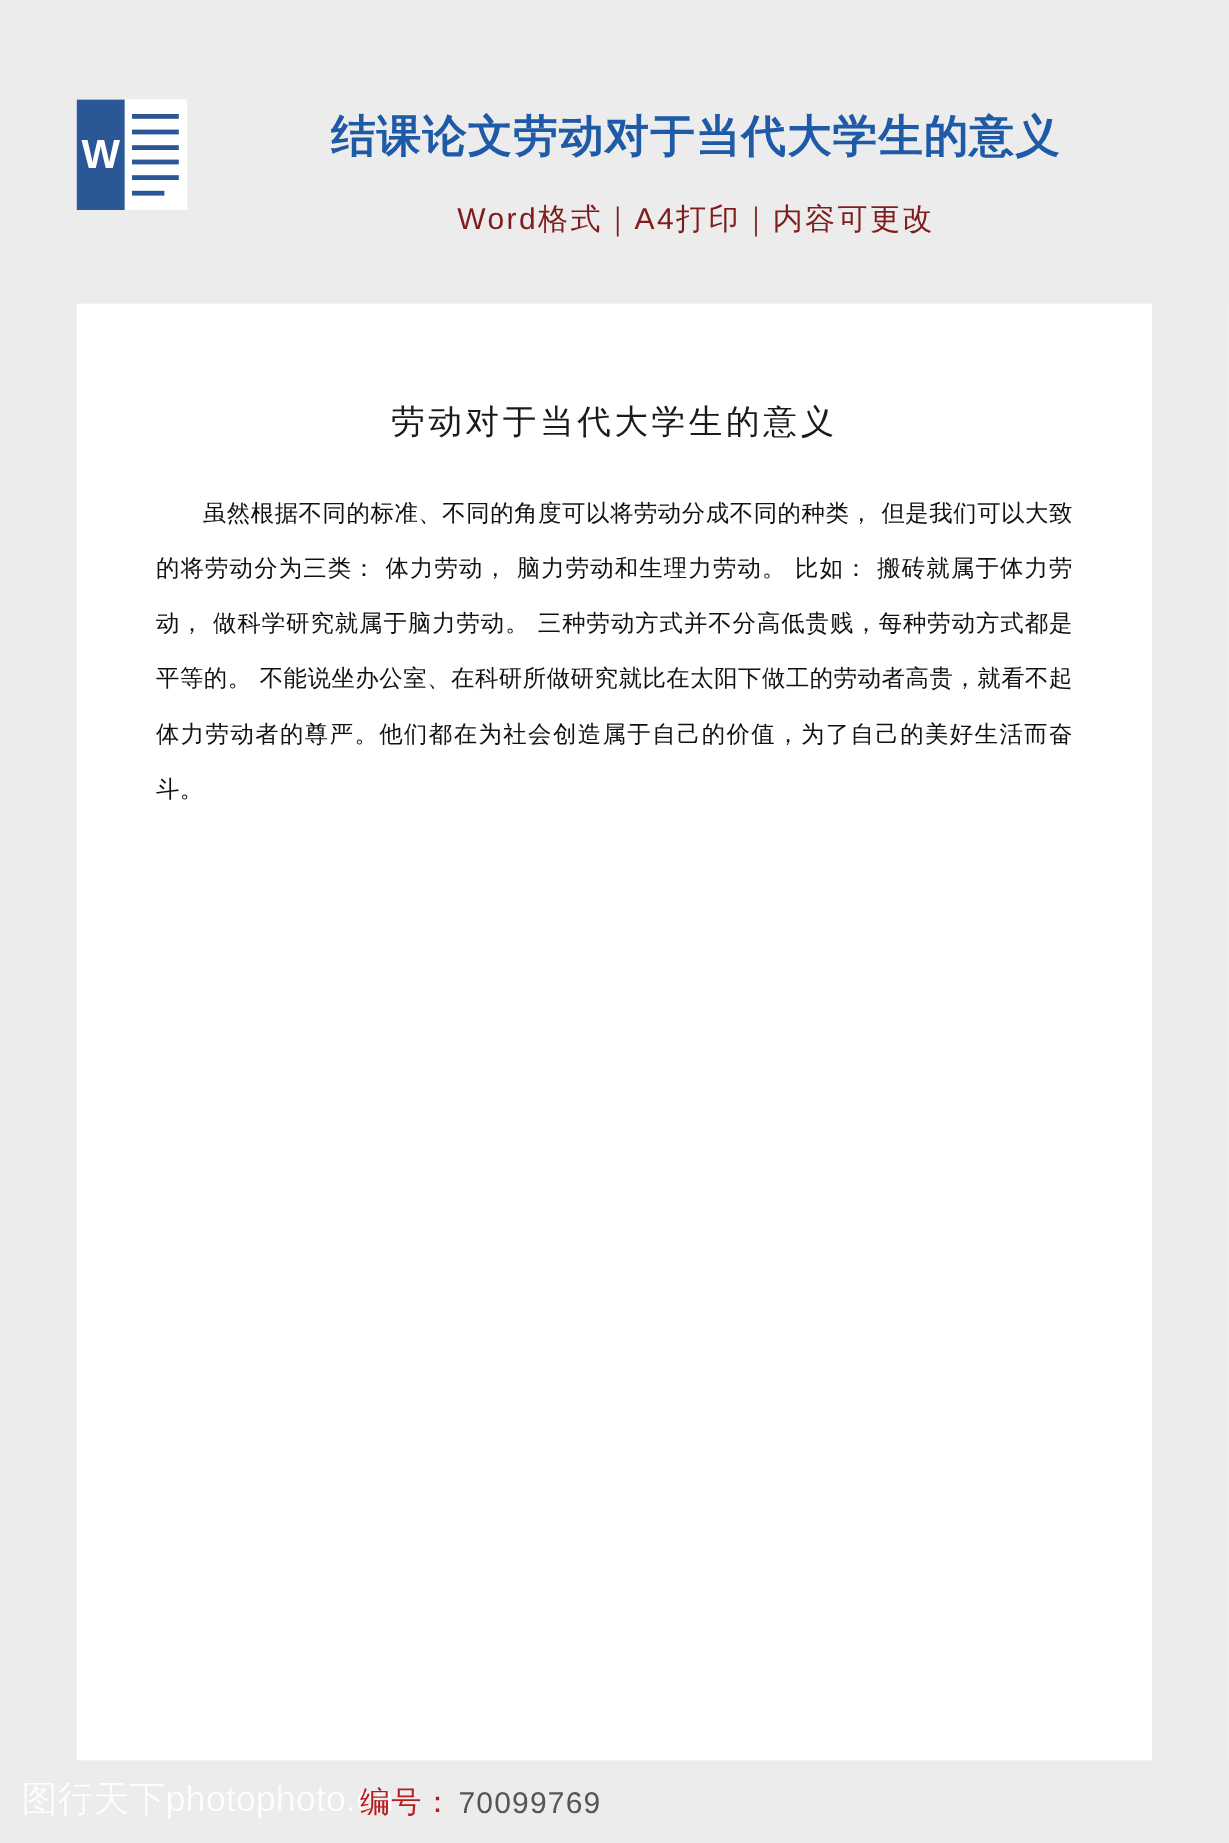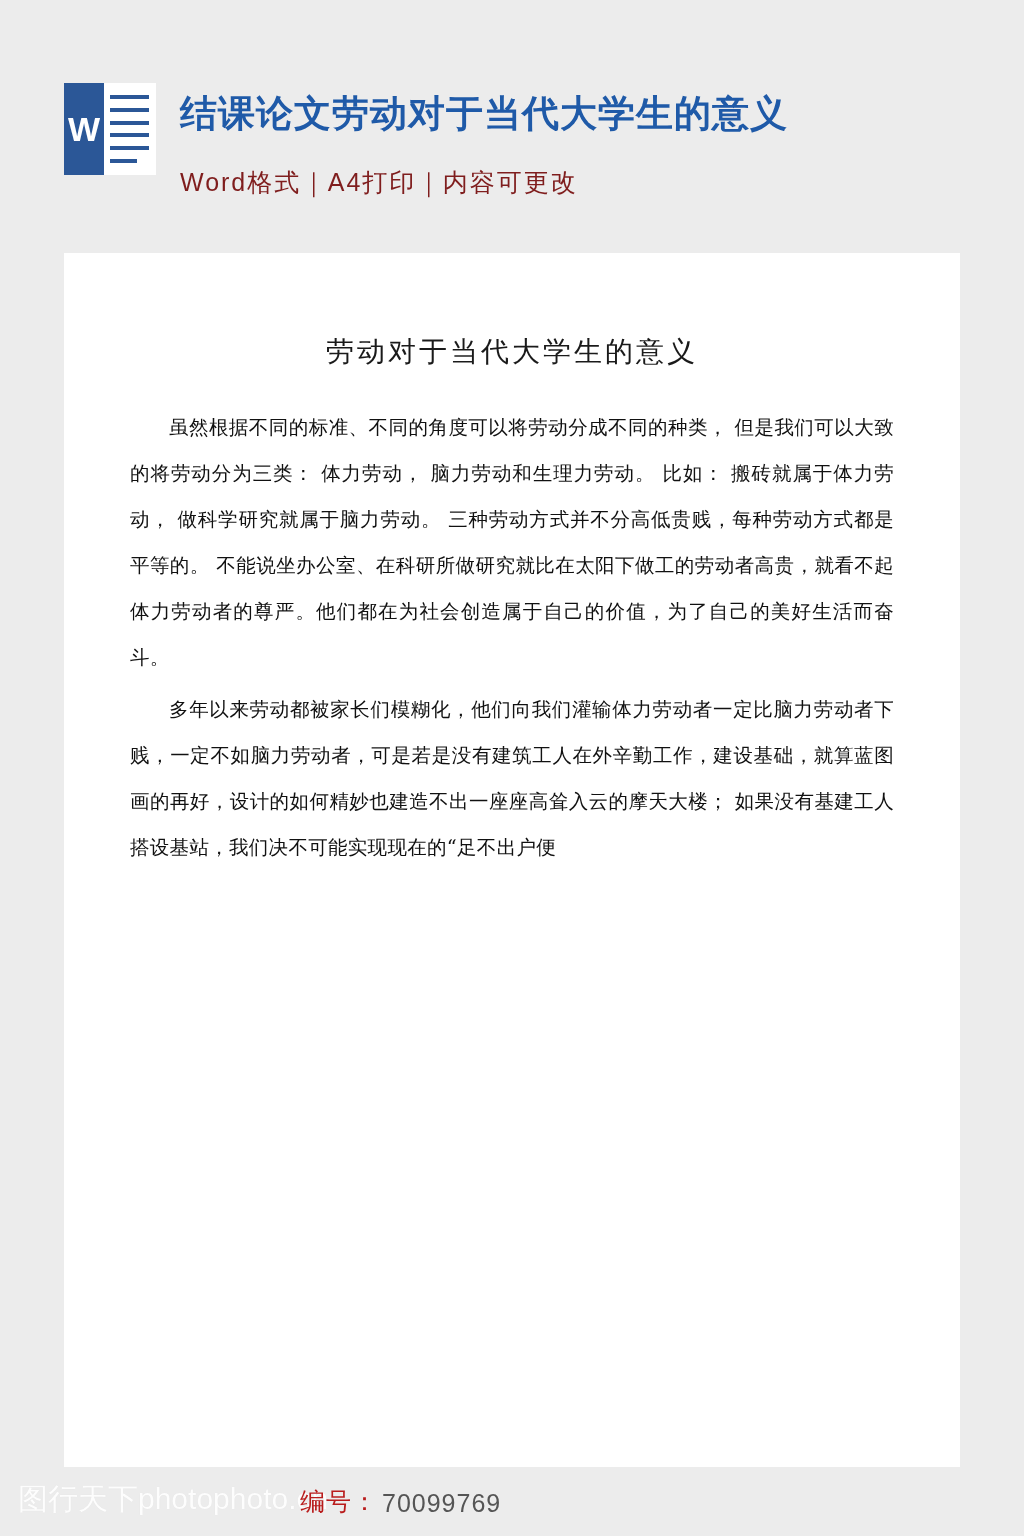--- a/index.html
+++ b/index.html
@@ -58,21 +58,21 @@
     background: #2b5797;
     border-radius: 0;
   }
   .word-logo .wl-right i.short { width: 70%; }
 
   .header-titles {
     position: absolute;
     left: 180px;
     top: 88px;
     width: 800px;
-    text-align: left;
+    text-align: center;
   }
   .doc-title {
     font-size: 37px;
     font-weight: bold;
     color: #1f5aa8;
     letter-spacing: 1px;
     line-height: 52px;
     white-space: nowrap;
   }
   .doc-subtitle {
@@ -182,21 +182,20 @@
     <div class="doc-subtitle">Word格式｜A4打印｜内容可更改</div>
   </div>
 
 </div>
 
 <div class="page-sheet">
   <div class="page-inner">
     <div class="page-heading">劳动对于当代大学生的意义</div>
 
     <p class="para">虽然根据不同的标准、不同的角度可以将劳动分成不同的种类， 但是我们可以大致的将劳动分为三类： 体力劳动， 脑力劳动和生理力劳动。 比如： 搬砖就属于体力劳动， 做科学研究就属于脑力劳动。 三种劳动方式并不分高低贵贱，每种劳动方式都是平等的。 不能说坐办公室、在科研所做研究就比在太阳下做工的劳动者高贵，就看不起体力劳动者的尊严。他们都在为社会创造属于自己的价值，为了自己的美好生活而奋斗。</p>
-    <p class="para">多年以来劳动都被家长们模糊化，他们向我们灌输体力劳动者一定比脑力劳动者下贱，一定不如脑力劳动者，可是若是没有建筑工人在外辛勤工作，建设基础，就算蓝图画的再好，设计的如何精妙也建造不出一座座高耸入云的摩天大楼； 如果没有基建工人搭设基站，我们决不可能实现现在的“足不出户便</p>
   </div>
 </div>
 
 <div class="footer-strip">
   <div class="footer-watermark">图行天下photophoto.cn</div>
   <div class="footer-id-label">编号：</div>
   <div class="footer-id-value">70099769</div>
 </div>
 
 </body></html>

